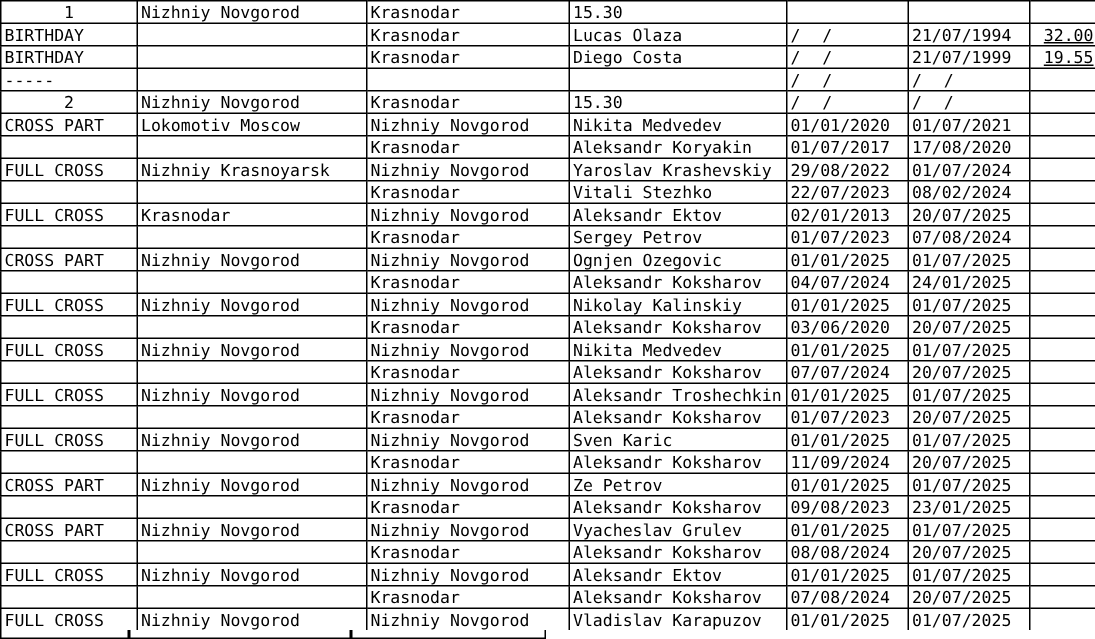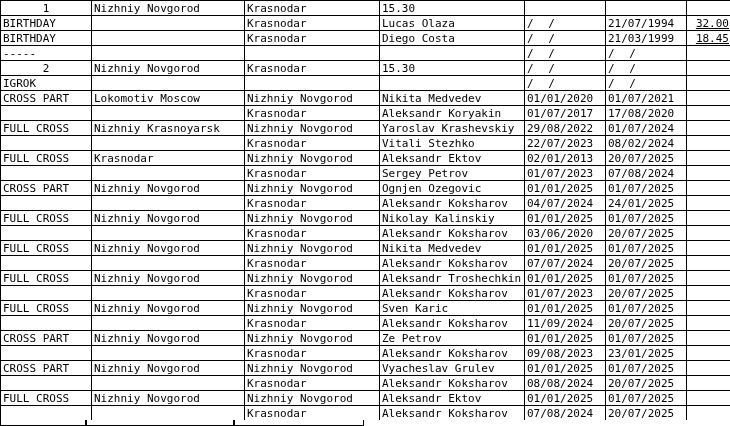--- a/index.html
+++ b/index.html
@@ -93,46 +93,37 @@
           <td class="c4 tick">/  /</td>
           <td class="c5">21/07/1994</td>
           <td class="c6 num">32.00</td>
         </tr>
         <tr>
           <td class="c0">BIRTHDAY</td>
           <td class="c1"></td>
           <td class="c2">Krasnodar</td>
           <td class="c3">Diego Costa</td>
           <td class="c4 tick">/  /</td>
-          <td class="c5">21/03/1999</td>
-          <td class="c6 num">18.45</td>
+          <td class="c5">21/07/1999</td>
+          <td class="c6 num">19.55</td>
         </tr>
         <tr>
           <td class="c0">-----</td>
           <td class="c1"></td>
           <td class="c2"></td>
           <td class="c3"></td>
           <td class="c4 tick">/  /</td>
           <td class="c5 tick">/  /</td>
           <td class="c6 num"></td>
         </tr>
         <tr>
           <td class="c0 center">2</td>
           <td class="c1">Nizhniy Novgorod</td>
           <td class="c2">Krasnodar</td>
           <td class="c3">15.30</td>
-          <td class="c4 tick">/  /</td>
-          <td class="c5 tick">/  /</td>
-          <td class="c6 num"></td>
-        </tr>
-        <tr>
-          <td class="c0">IGROK</td>
-          <td class="c1"></td>
-          <td class="c2"></td>
-          <td class="c3"></td>
           <td class="c4 tick">/  /</td>
           <td class="c5 tick">/  /</td>
           <td class="c6 num"></td>
         </tr>
         <tr>
           <td class="c0">CROSS PART</td>
           <td class="c1">Lokomotiv Moscow</td>
           <td class="c2">Nizhniy Novgorod</td>
           <td class="c3">Nikita Medvedev</td>
           <td class="c4">01/01/2020</td>

